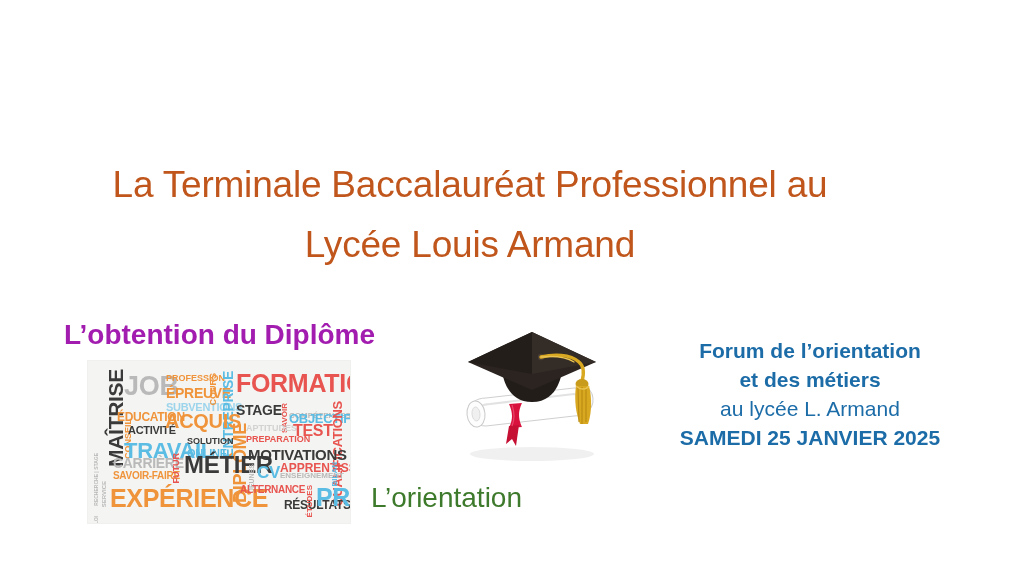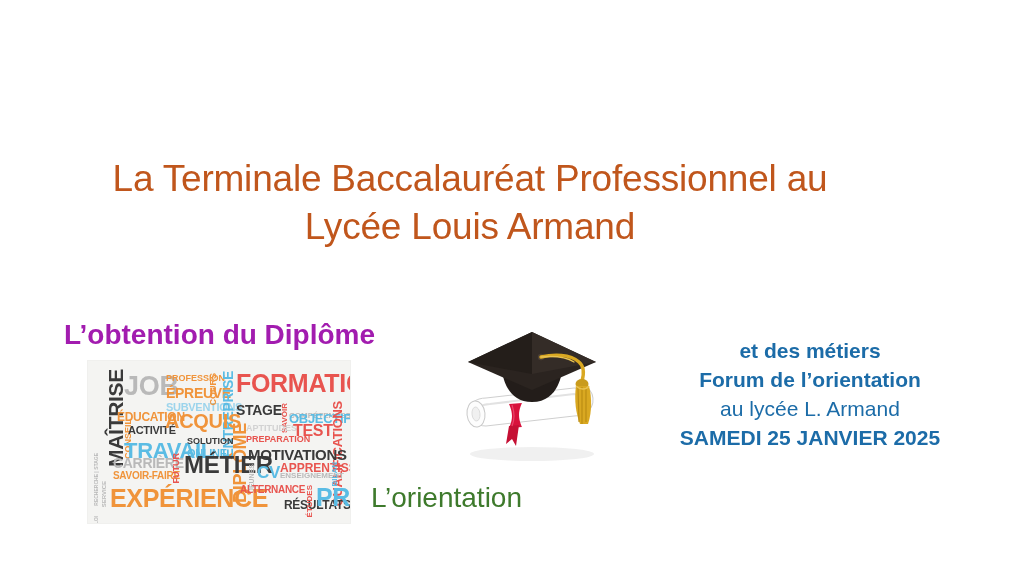--- a/index.html
+++ b/index.html
@@ -19,21 +19,21 @@
   
   #slide-title {
     position: absolute;
     left: 0;
     top: 155px;
     width: 940px;
     text-align: center;
     color: #C0561C;
     font-size: 37px;
     font-weight: 400;
-    line-height: 48px;
+    line-height: 60px;
     letter-spacing: -0.2px;
     white-space: pre-line;
   }
 
   
   #heading-diplome {
     position: absolute;
     left: 64px;
     top: 318px;
     color: #a21caf;
@@ -199,17 +199,17 @@
       <path d="M63 78 C63 78, 66 84, 66 90 C66 96, 63 102, 63 102 L76 101 C76 101, 73 95, 73 89 C73 83, 76 77, 76 77 Z" fill="#D8123C"></path>
       <path d="M63 100 L60 118 L66 113 L70 120 L73 99 Z" fill="#C51034"></path>
       <path d="M66 79 C66 79, 68 85, 68 90 C68 95, 66 100, 66 100" fill="none" stroke="#E8476B" stroke-width="1.2"></path>
     </g>
   </svg>
 </div>
 
 <div id="heading-orientation">L’orientation</div>
 
 <div id="event-block">
+  <span class="ev-line ev-bold">Forum de l’orientation</span>
   <span class="ev-line ev-bold">et des métiers</span>
-  <span class="ev-line ev-bold">Forum de l’orientation</span>
   <span class="ev-line ev-reg">au lycée L. Armand</span>
   <span class="ev-line ev-bold">SAMEDI 25 JANVIER 2025</span>
 </div>
 
 </body></html>

